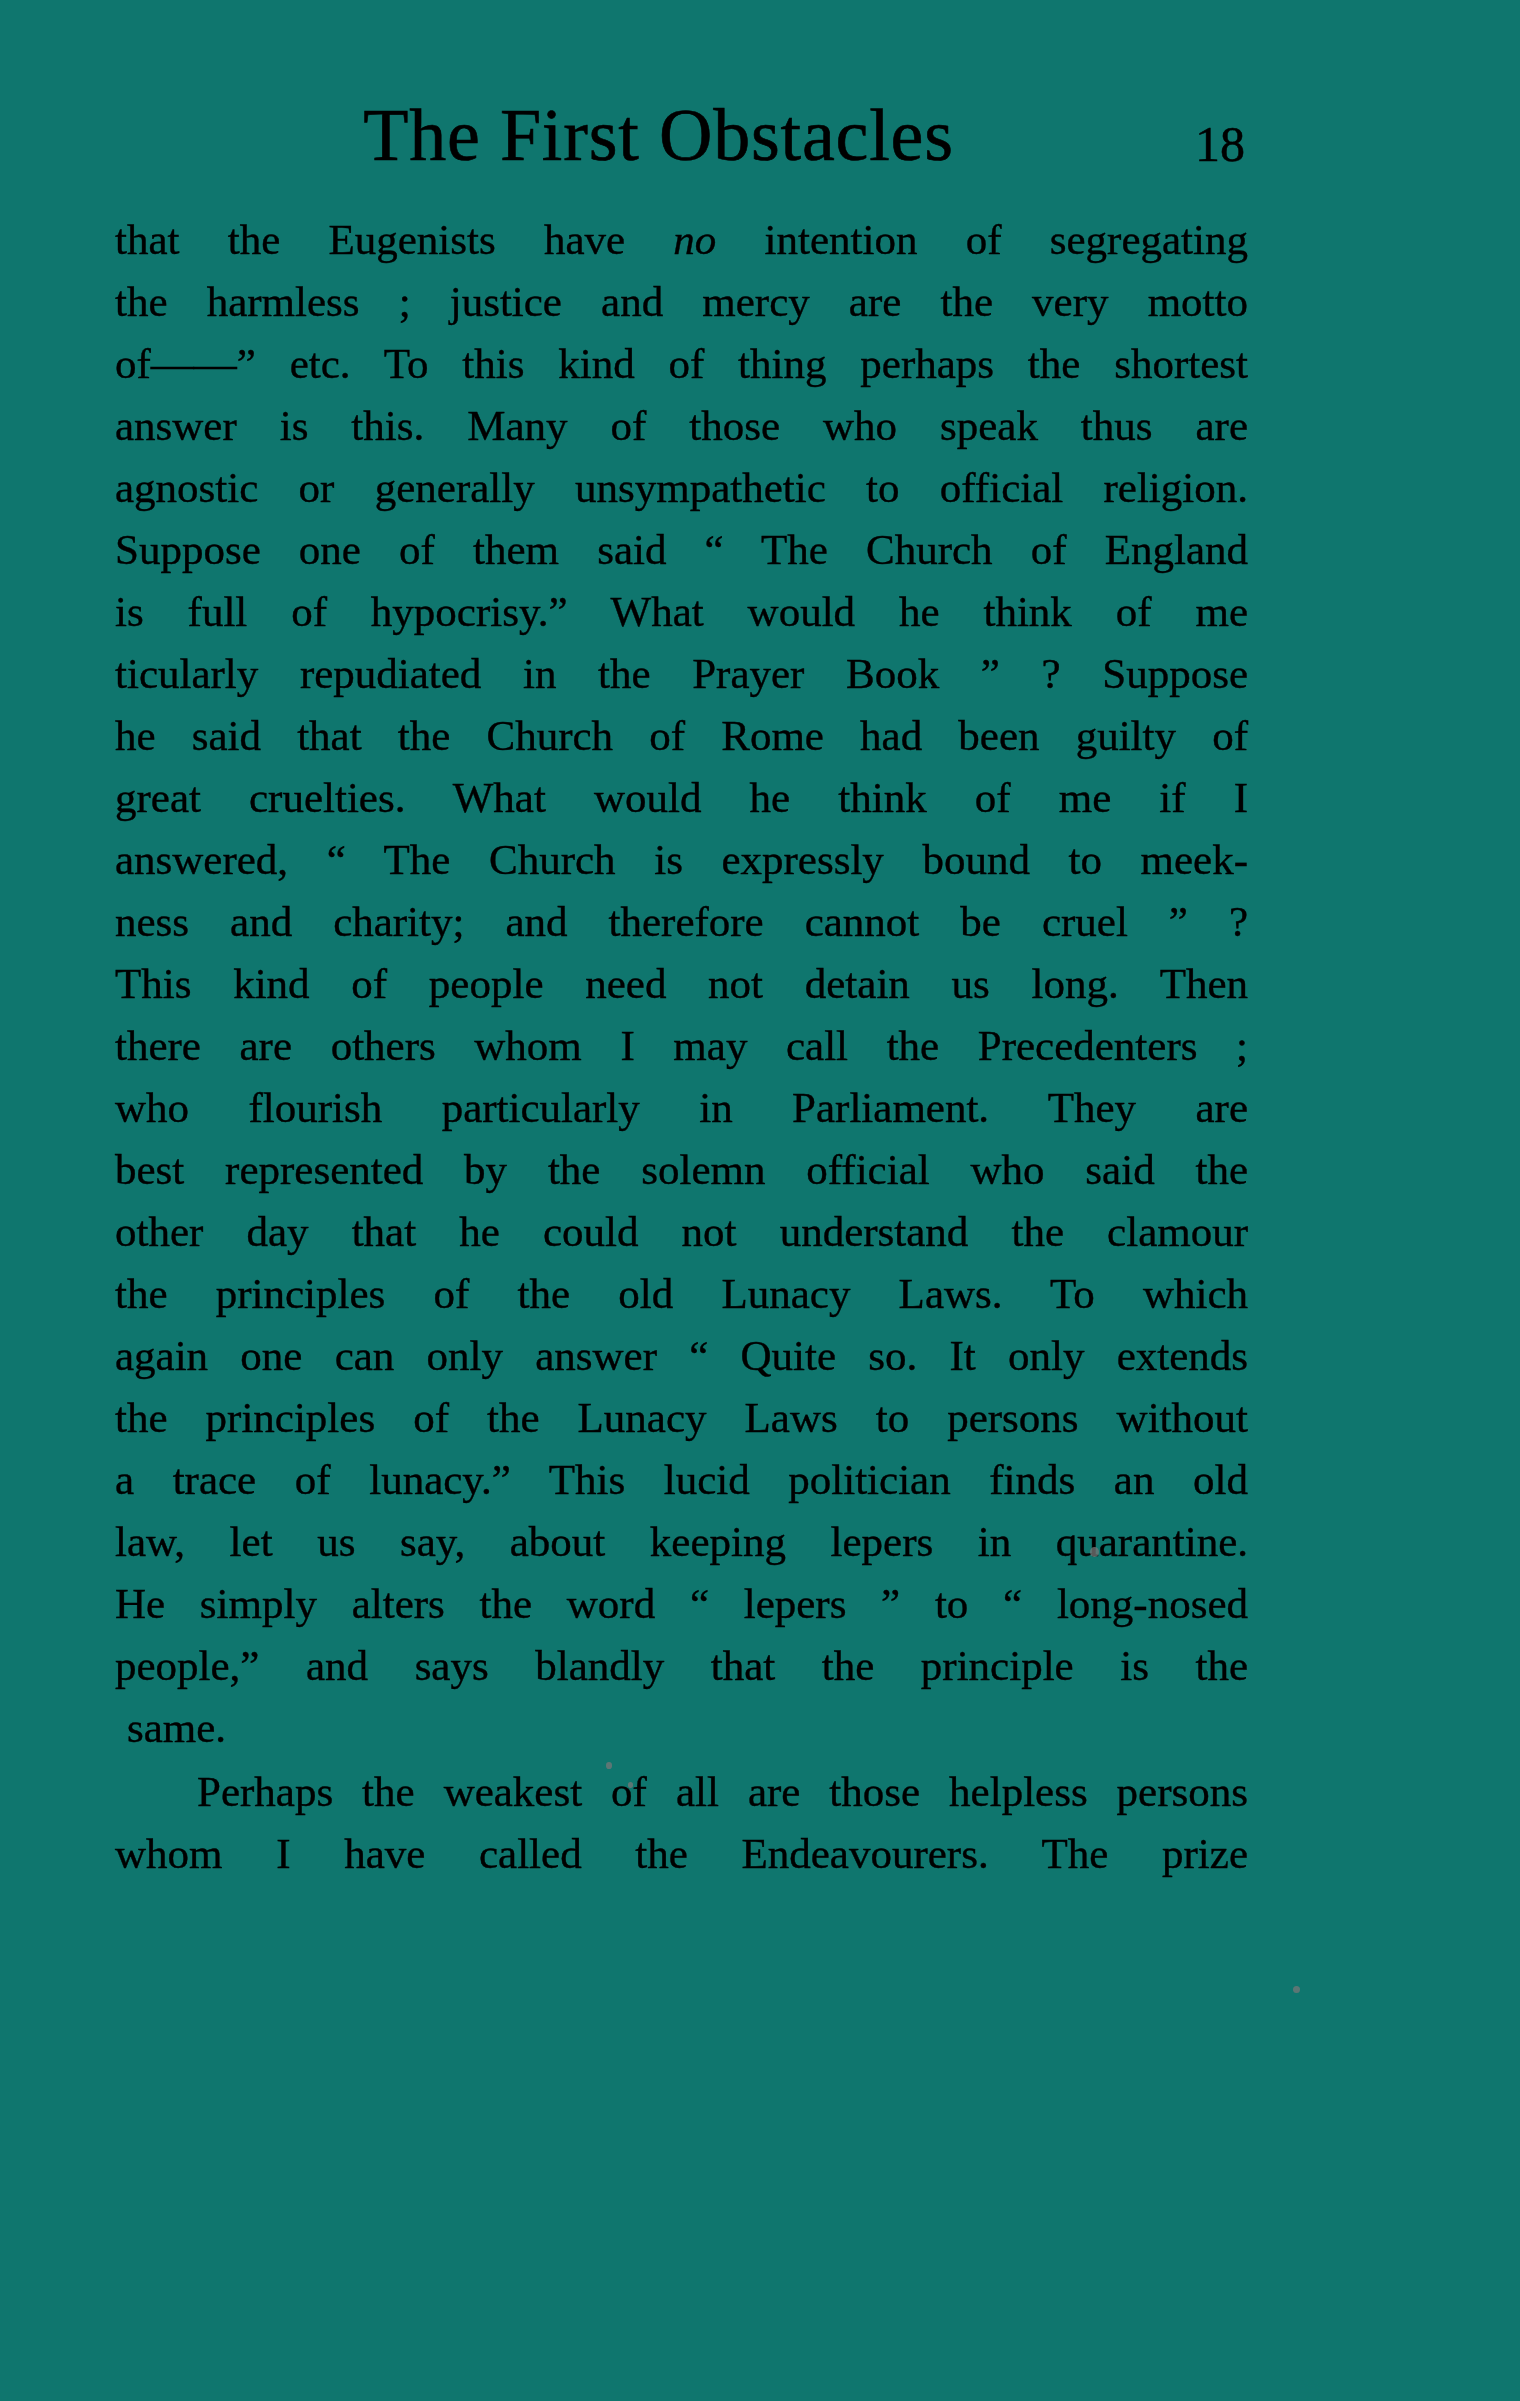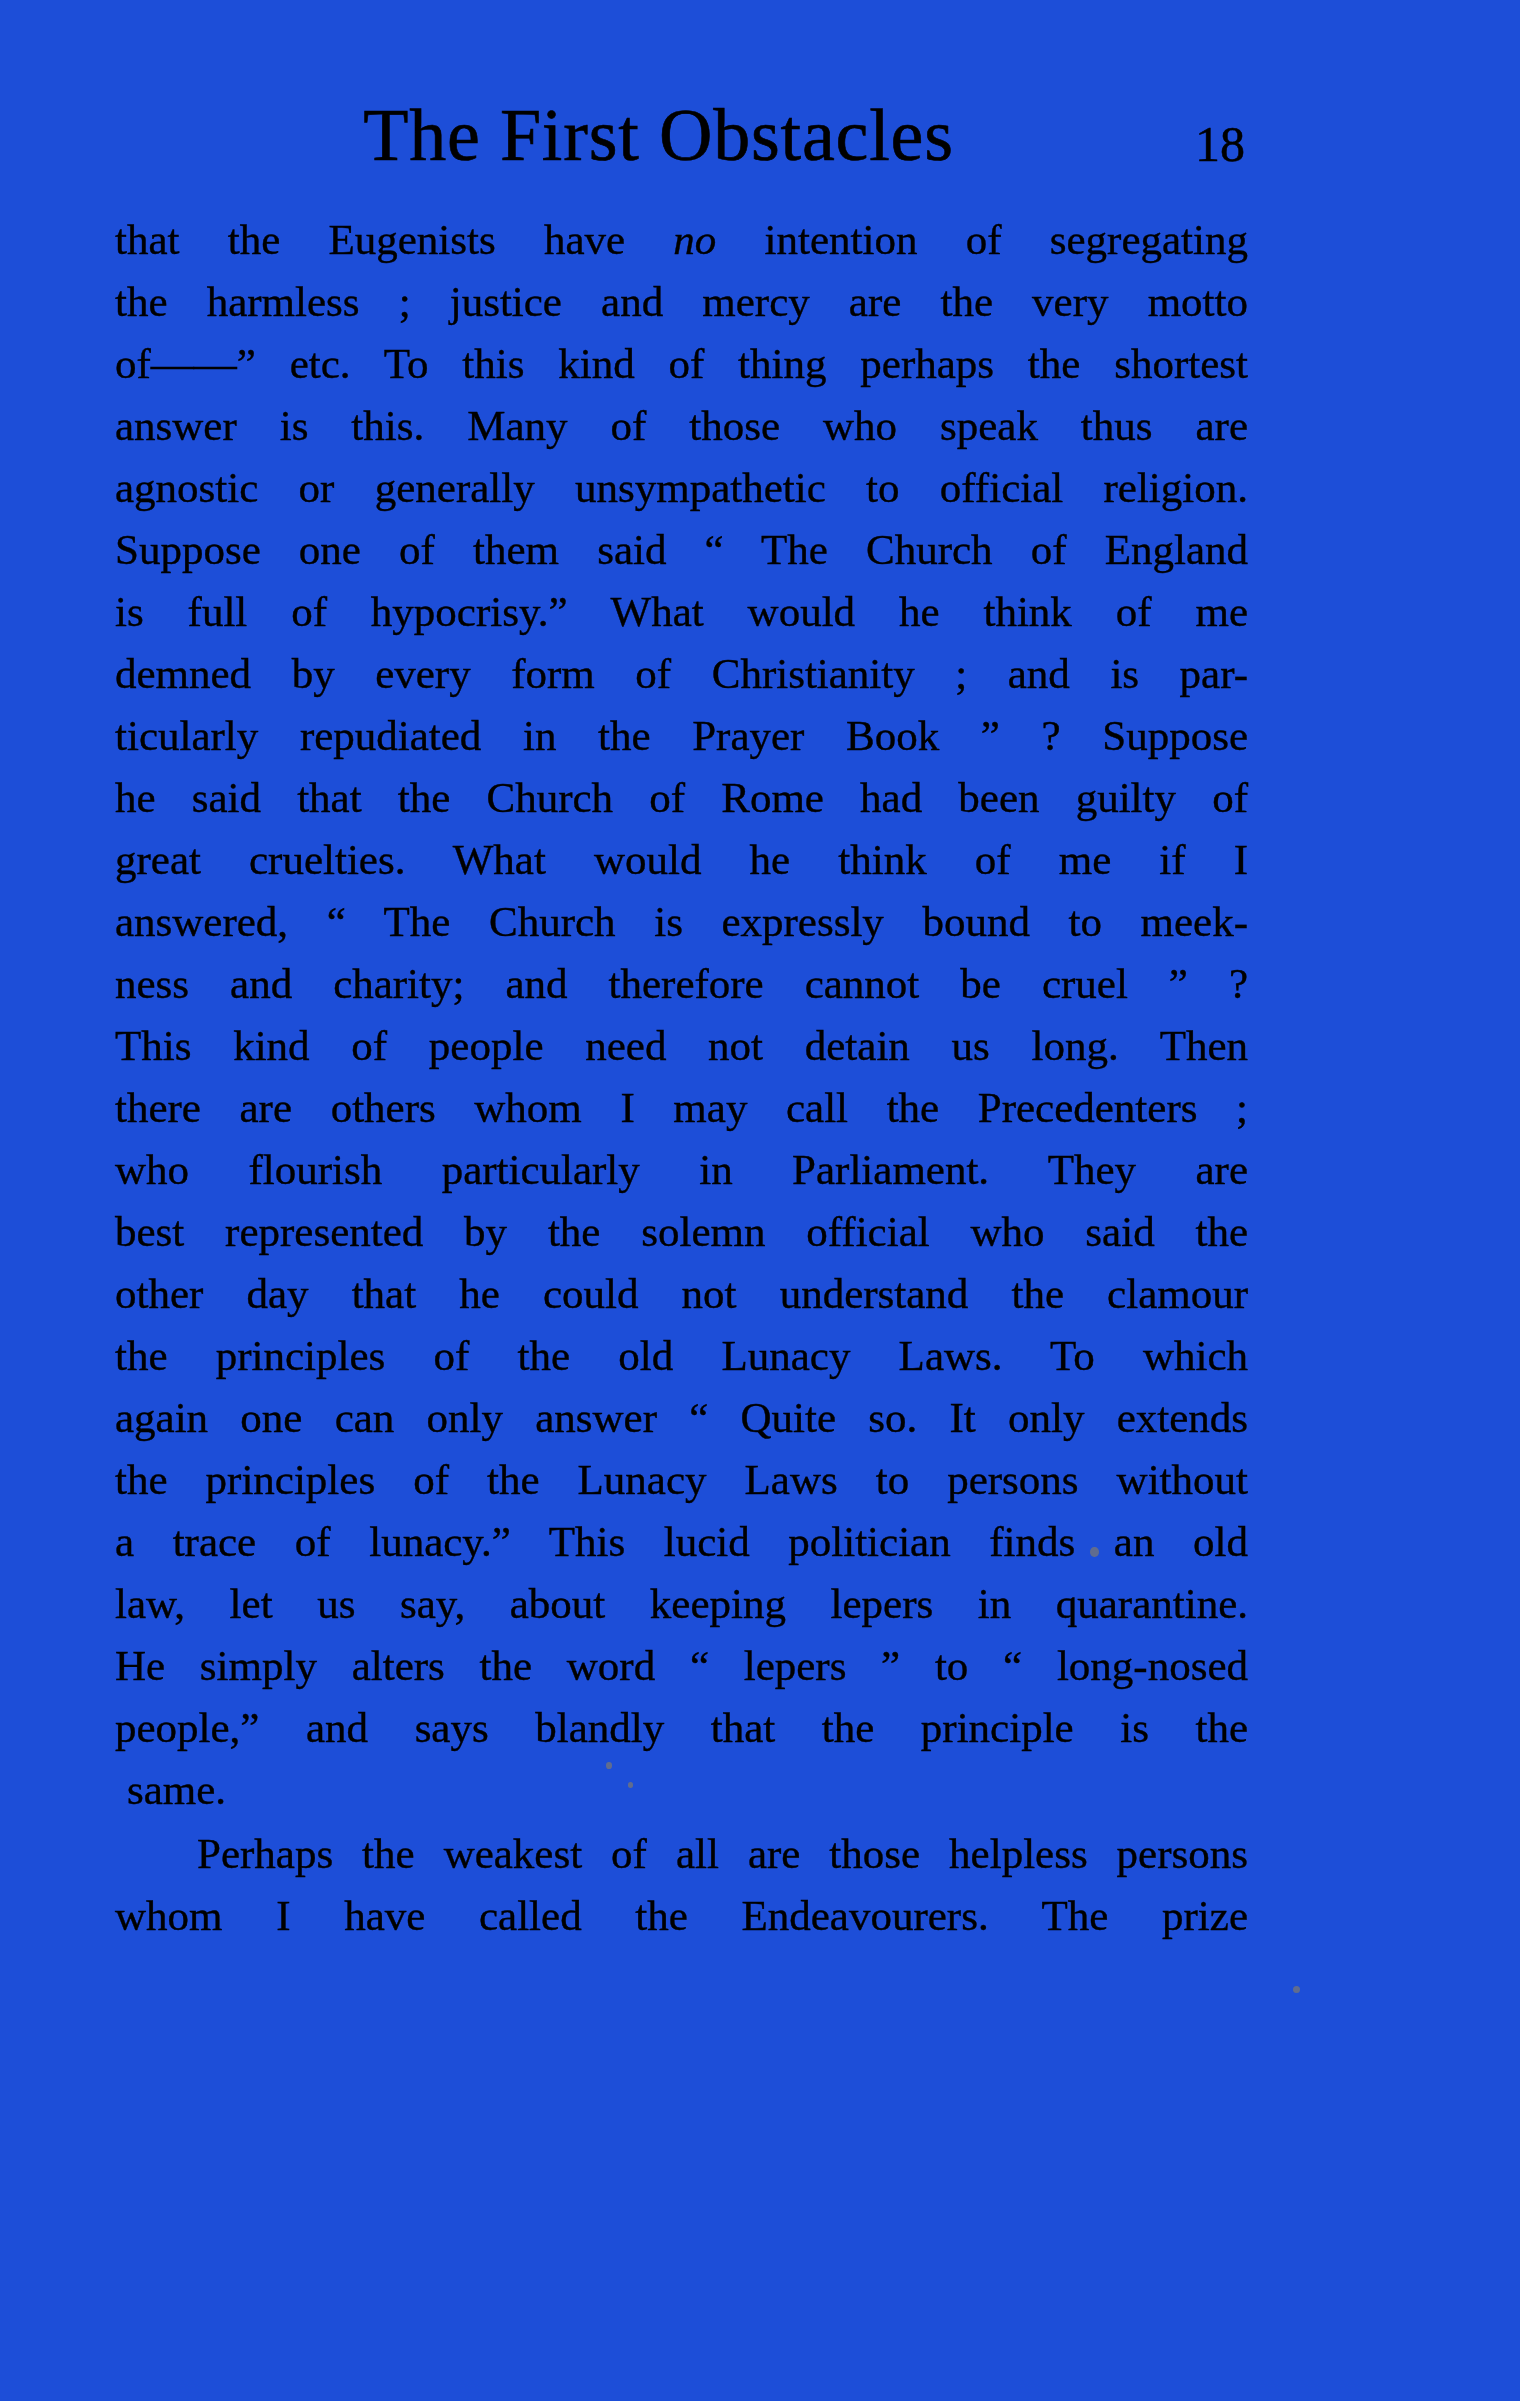--- a/index.html
+++ b/index.html
@@ -4,21 +4,21 @@
 <style>
   html, body {
     margin: 0;
     padding: 0;
     background: #ffffff;
   }
   .page {
     position: relative;
     width: 1520px;
     height: 2401px;
-    background: #1d4ed8;
+    background: #0f766e;
     overflow: hidden;
     color: #000000;
     font-family: "Liberation Serif", "DejaVu Serif", serif;
   }
   .running-head {
     position: absolute;
     left: 115px;
     top: 94px;
     width: 1133px;
     height: 88px;
@@ -90,21 +90,20 @@
   </header>
 
   <main class="text-block">
       <div class="line"><span>that the Eugenists have </span><span class="em">no</span><span> intention of segregating</span></div>
       <div class="line">the harmless ; justice and mercy are the very motto</div>
       <div class="line">of——” etc. To this kind of thing perhaps the shortest</div>
       <div class="line">answer is this. Many of those who speak thus are</div>
       <div class="line">agnostic or generally unsympathetic to official religion.</div>
       <div class="line">Suppose one of them said “ The Church of England</div>
       <div class="line">is full of hypocrisy.” What would he think of me</div>
-      <div class="line">demned by every form of Christianity ; and is par-</div>
       <div class="line">ticularly repudiated in the Prayer Book ” ? Suppose</div>
       <div class="line">he said that the Church of Rome had been guilty of</div>
       <div class="line">great cruelties. What would he think of me if I</div>
       <div class="line">answered, “ The Church is expressly bound to meek-</div>
       <div class="line">ness and charity; and therefore cannot be cruel ” ?</div>
       <div class="line">This kind of people need not detain us long. Then</div>
       <div class="line">there are others whom I may call the Precedenters ;</div>
       <div class="line">who flourish particularly in Parliament. They are</div>
       <div class="line">best represented by the solemn official who said the</div>
       <div class="line">other day that he could not understand the clamour</div>

